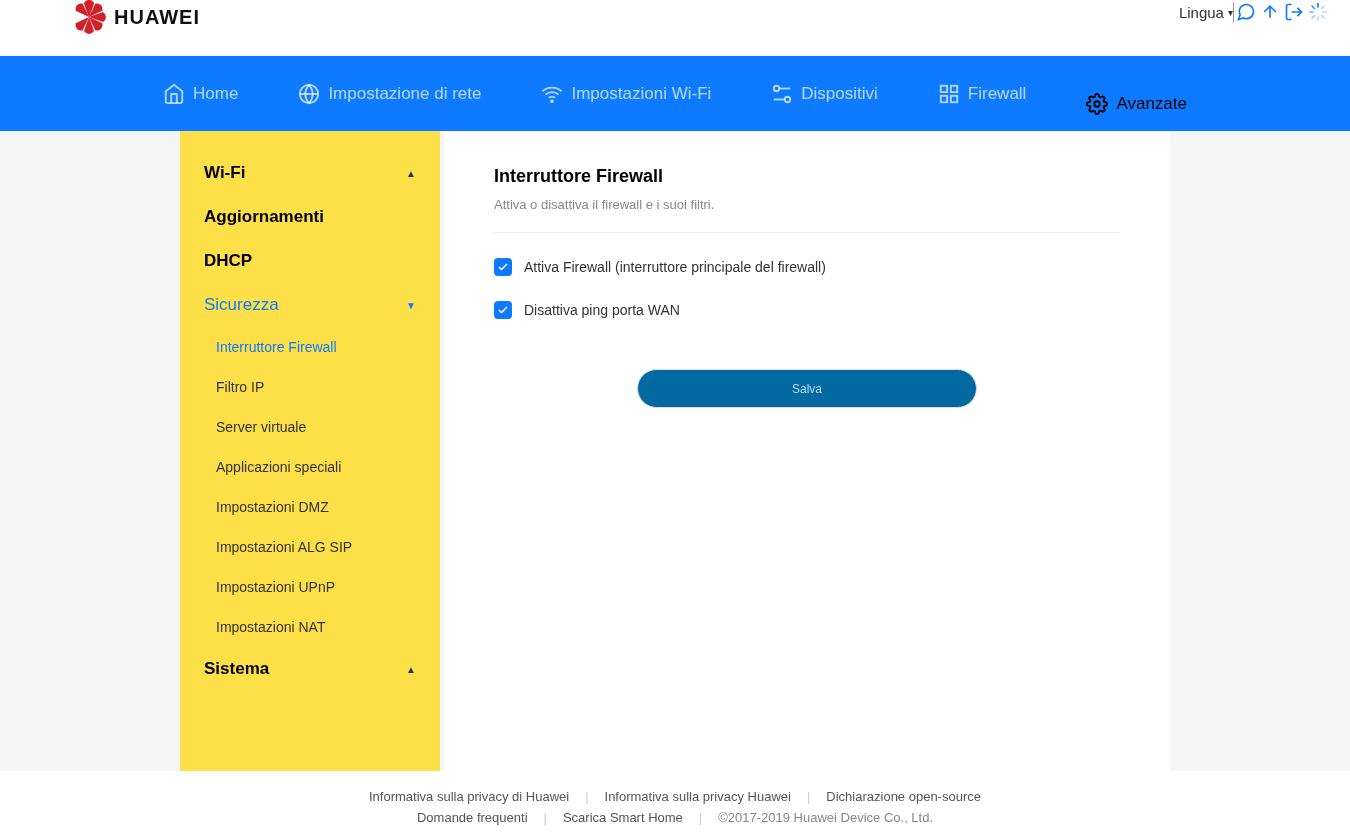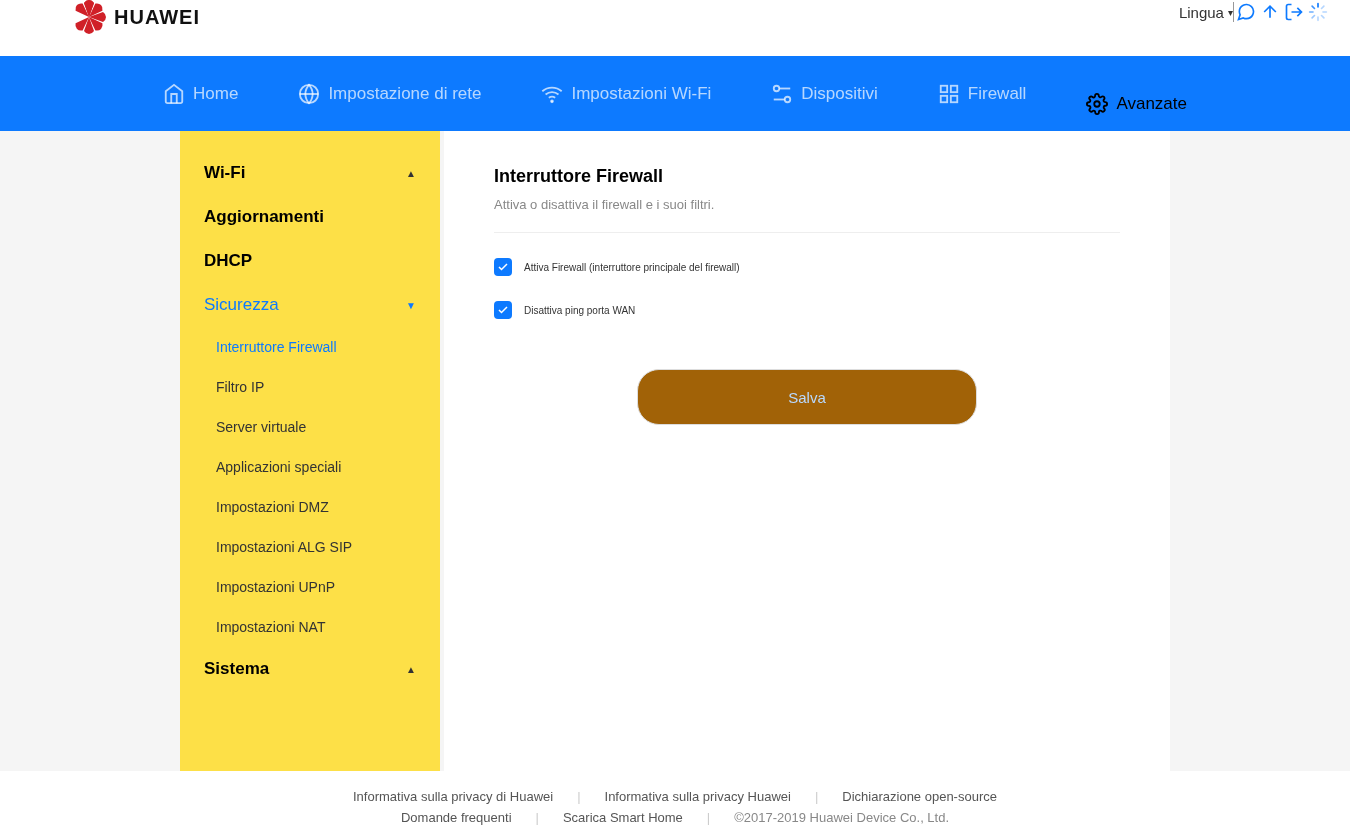--- a/index.html
+++ b/index.html
@@ -32,26 +32,26 @@
 .side-sub-item { padding: 12px 24px 12px 36px; font-size: 14px; color: #333; cursor: pointer; }
 .side-sub-item.active { color: #0d7aff; }
 
 
 .main { flex: 1; background: #fff; padding: 35px 50px; margin-left: 4px; }
 .panel-title { font-size: 18px; font-weight: 600; color: #000; margin-bottom: 10px; }
 .panel-desc { font-size: 13px; color: #888; margin-bottom: 20px; padding-bottom: 20px; border-bottom: 1px solid #eee; }
 .checkbox-row { display: flex; align-items: center; gap: 12px; margin: 25px 0; }
 .chk { width: 18px; height: 18px; background: #0d7aff; border-radius: 4px; display: flex; align-items: center; justify-content: center; cursor: pointer; flex-shrink: 0; }
 .chk svg { width: 12px; height: 12px; stroke: #fff; stroke-width: 3; fill: none; }
-.chk-label { font-size: 10px; color: #333; }
-.save-btn { display: block; margin: 50px auto 0; width: 340px; height: 56px; border: 1px solid #ddd; border-radius: 22px; background: #a16207; color: #b8d9ff; font-size: 15px; cursor: pointer; }
+.chk-label { font-size: 14px; color: #333; }
+.save-btn { display: block; margin: 50px auto 0; width: 340px; height: 39px; border: 1px solid #ddd; border-radius: 22px; background: #0369a1; color: #b8d9ff; font-size: 12px; cursor: pointer; }
 
 
 .footer { padding: 18px 0; text-align: center; font-size: 13px; color: #555; background: #fff; }
-.footer-row { display: flex; justify-content: center; gap: 24px; flex-wrap: wrap; margin-bottom: 6px; }
+.footer-row { display: flex; justify-content: center; gap: 16px; flex-wrap: wrap; margin-bottom: 6px; }
 .footer a { color: #555; text-decoration: none; cursor: pointer; }
 .footer .sep { color: #ccc; }
 .copyright { color: #888; }
 </style>
 </head>
 <body>
 
 <div class="page">
 
   <div class="topbar">

